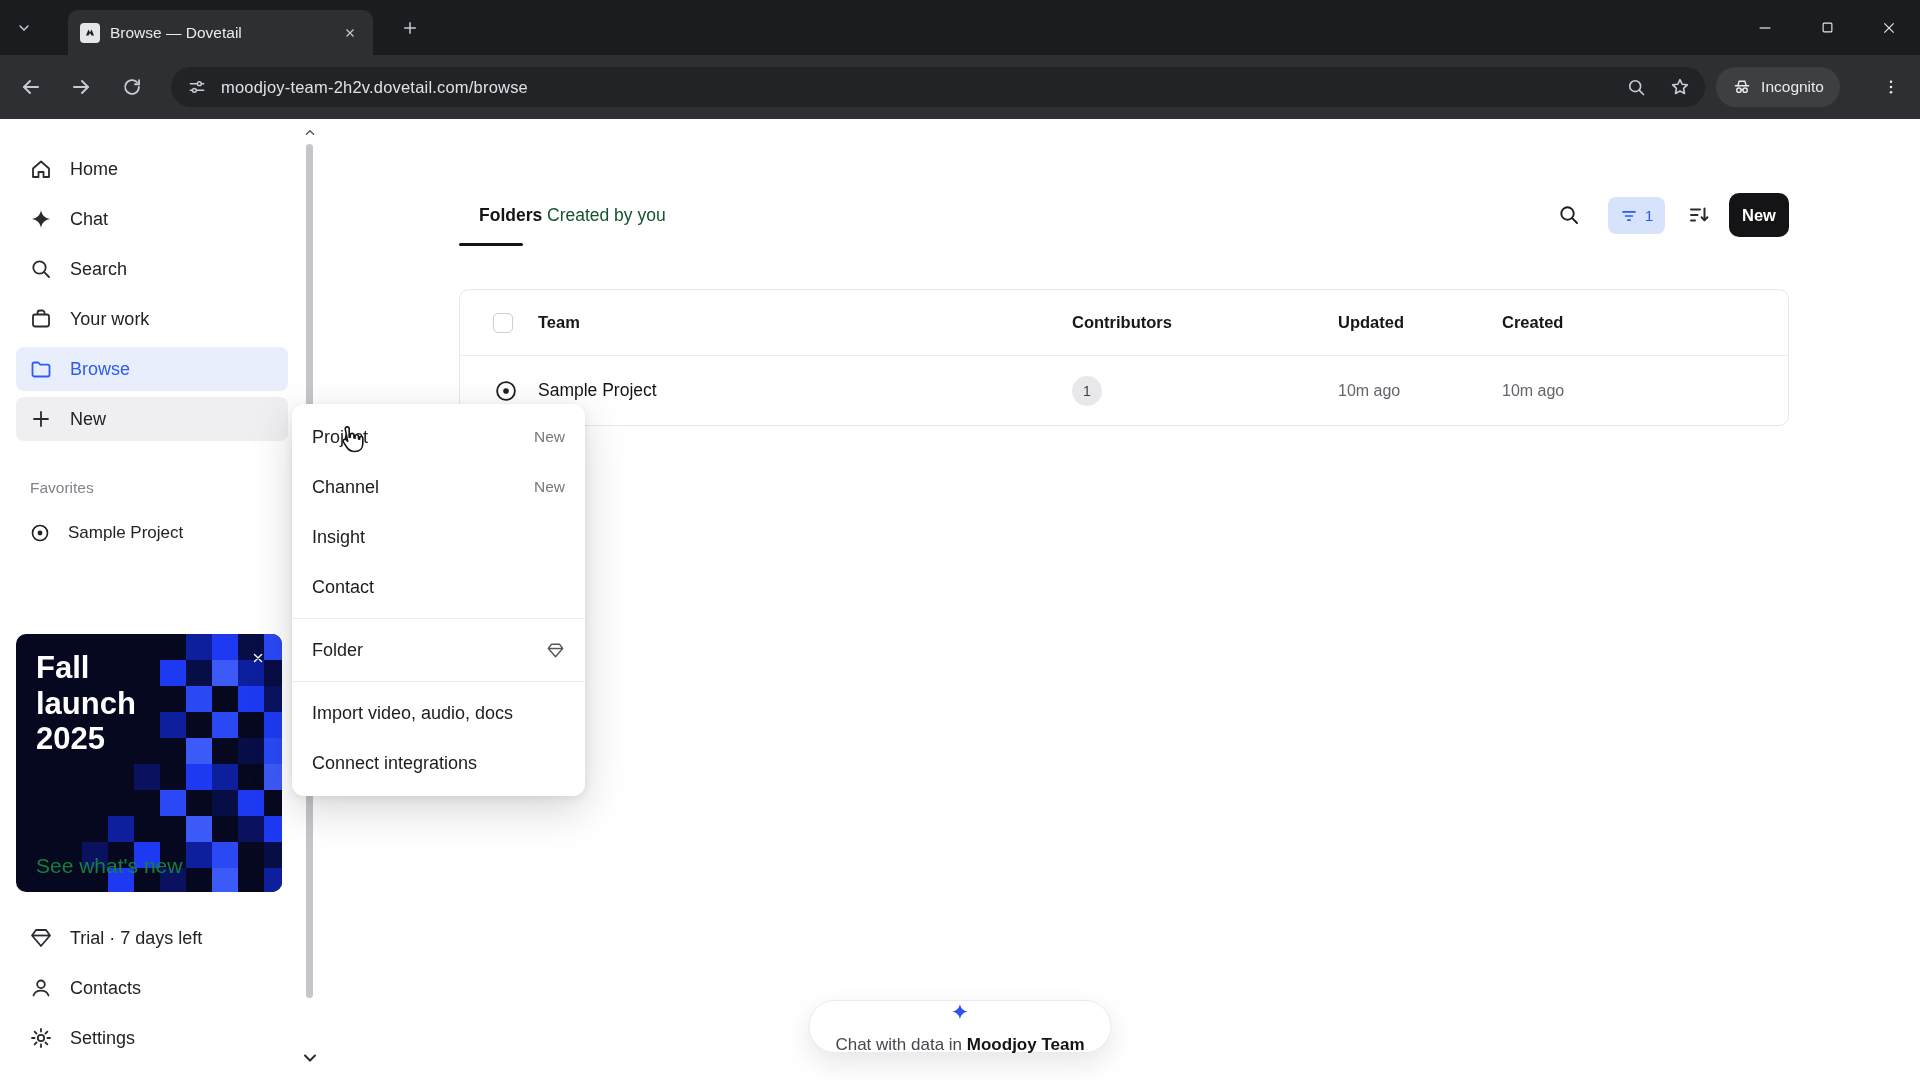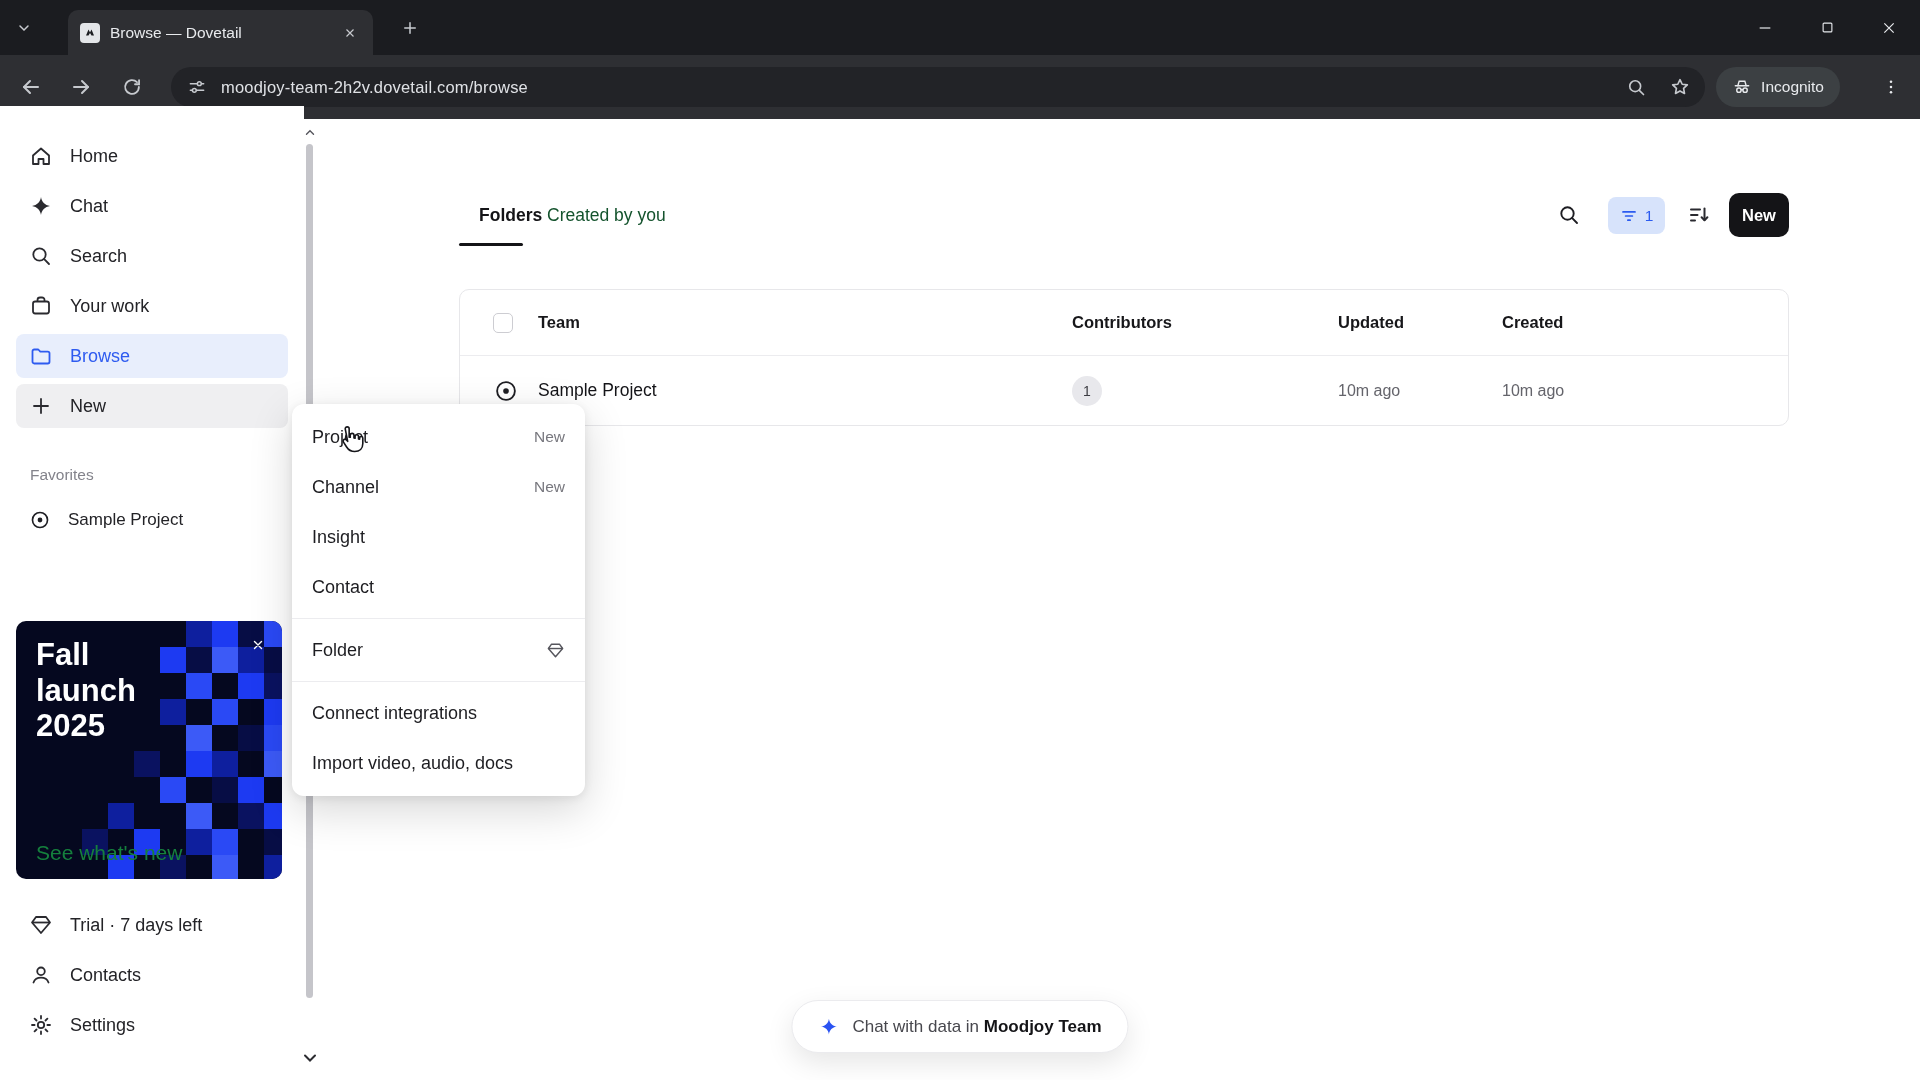--- a/index.html
+++ b/index.html
@@ -27,21 +27,21 @@
   .nav-btn { position: absolute; top: 17px; width: 30px; height: 30px; display: flex; align-items: center; justify-content: center; color: #c6c9ce; }
   .omnibox { position: absolute; left: 171px; top: 12px; width: 1534px; height: 40px; border-radius: 20px; background: #222327;
     display: flex; align-items: center; padding: 0 16px; gap: 14px; }
   .url-text { font-size: 16.5px; color: #dfe1e5; letter-spacing: .2px; }
   .omni-right { position: absolute; right: 14px; top: 0; height: 40px; display: flex; align-items: center; gap: 22px; color: #c6c9ce; }
   .incognito-badge { position: absolute; right: 80px; top: 12px; height: 40px; border-radius: 20px; background: #3c4043;
     display: flex; align-items: center; gap: 9px; padding: 0 16px; color: #e8eaed; font-size: 15.5px; }
   .kebab-btn { position: absolute; right: 14px; top: 17px; width: 30px; height: 30px; display: flex; align-items: center; justify-content: center; color: #e8eaed; }
 
   
-  .sidebar { position: absolute; top: 106px; left: 0; width: 304px; bottom: 0; background: #fff; }
+  .sidebar { position: absolute; top: 119px; left: 0; width: 304px; bottom: 0; background: #fff; }
   .side-nav { padding-top: 28px; }
   .side-item { margin: 0 16px 6px; height: 44px; border-radius: 8px; display: flex; align-items: center; gap: 17px;
     padding: 0 13px; font-size: 18px; font-weight: 500; color: #232327; cursor: default; }
   .side-item .icon { color: #2a2a2f; width: 24px; height: 24px; }
   .side-item.active { background: #e8eefc; color: #2e5bf0; }
   .side-item.active .icon { color: #2e5bf0; }
   .side-item.pressed { background: #efeff1; }
   .fav-label { margin: 38px 0 14px 30px; font-size: 15.5px; color: #83838b; }
   .fav-item { margin: 0 16px; height: 44px; display: flex; align-items: center; gap: 17px; padding: 0 13px; font-size: 17px; color: #232327; }
   .fav-item .icon { color: #1f1f24; }
@@ -90,21 +90,21 @@
   .t-updated { flex: 0 0 164px; }
   .t-created { flex: 1; }
   .row-name { font-weight: 500; color: #141418; }
   .cell-dim { font-size: 16px; color: #64646b; }
   .contrib-badge { width: 30px; height: 30px; border-radius: 15px; background: #e8e8ec; color: #3c3c42;
     display: flex; align-items: center; justify-content: center; font-size: 14px; font-weight: 500; }
   .row-icon { color: #1f1f24; }
 
   .chat-pill { position: absolute; left: 50%; transform: translateX(-50%); top: 1000px; height: 53px; background: #fff;
     border: 1px solid #ebebee; border-radius: 27px; box-shadow: 0 10px 28px rgba(0,0,0,.10);
-    display: flex; align-items: center; gap: 13px; padding: 0 26px; font-size: 17px; color: #47474d; white-space: nowrap; }
+    display: flex; align-items: center; gap: 13px; padding: 0 26px; font-size: 17px; color: #47474d; white-space: nowrap; flex-direction: column; }
   .chat-pill b { color: #141417; }
   .chat-spark { color: #2a53f2; }
 
   .cursor { position: absolute; left: 336px; top: 424px; z-index: 10; }
 </style>
 </head>
 <body>
 
 <div class="screen">
 
@@ -447,24 +447,24 @@
       <span>Folder</span>
       <span class="icon">
         <svg width="19" height="19" viewBox="0 0 24 24" fill="none" stroke="currentColor" stroke-width="1.8" stroke-linejoin="round">
             <path d="M7 4h10l4 5.5L12 20 3 9.5z"></path>
             <path d="M3 9.5h18"></path>
           </svg>
       </span>
     </div>
     <div class="menu-divider"></div>
     <div class="menu-item">
+      <span>Import video, audio, docs</span>
+    </div>
+    <div class="menu-item">
       <span>Connect integrations</span>
-    </div>
-    <div class="menu-item">
-      <span>Import video, audio, docs</span>
     </div>
   </div>
 
   <div class="chat-pill">
     <span class="icon chat-spark">
       <svg width="21" height="21" viewBox="0 0 24 24">
           <path d="M12 3c.6 4.8 3.9 8.2 9 9-5.1.8-8.4 4.2-9 9-.6-4.8-3.9-8.2-9-9 5.1-.8 8.4-4.2 9-9z" fill="currentColor"></path>
         </svg>
     </span>
     <span><span>Chat with data in</span>&nbsp;<b>Moodjoy Team</b></span>

